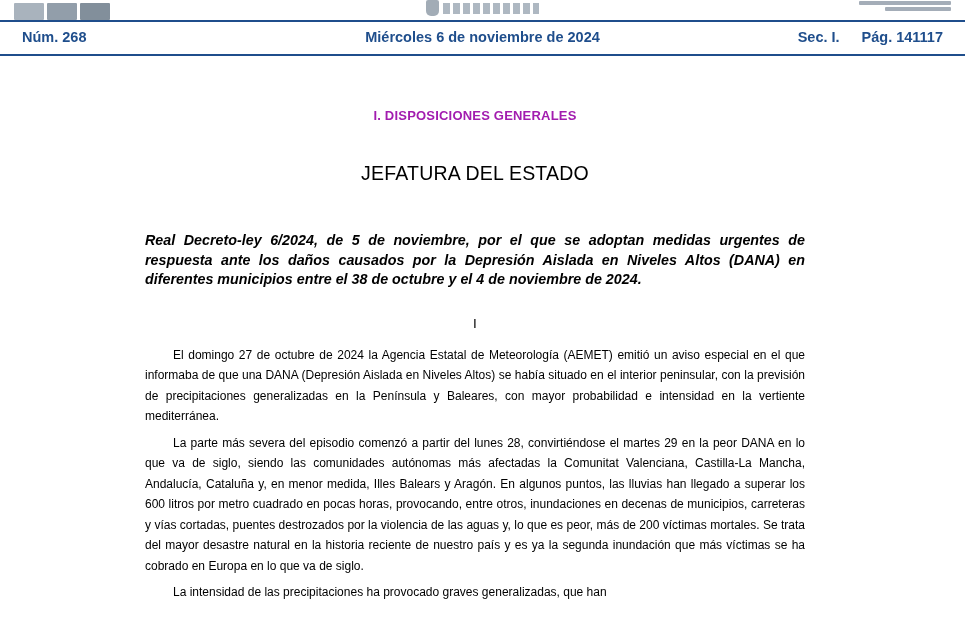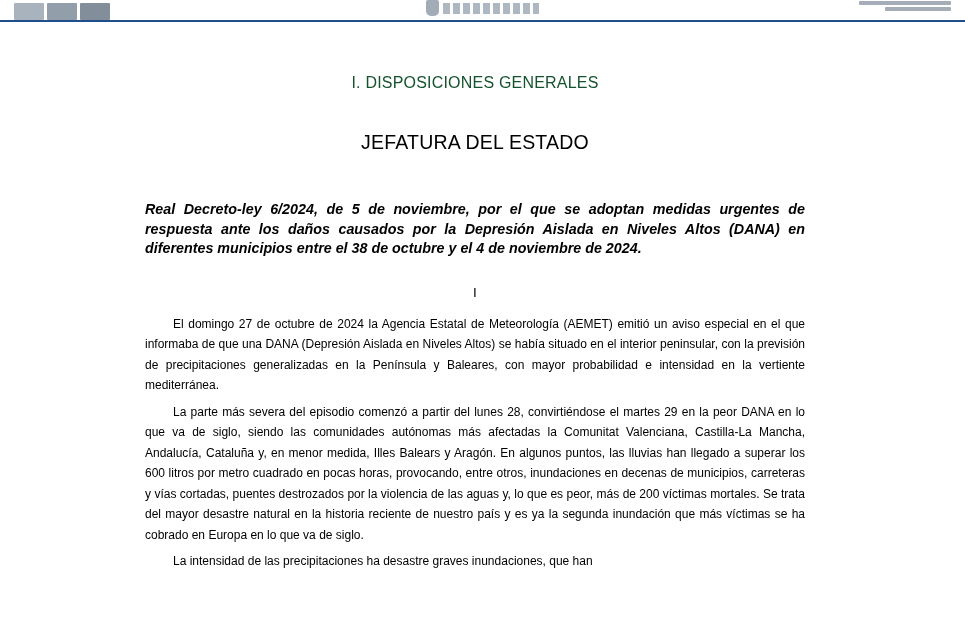--- a/index.html
+++ b/index.html
@@ -134,25 +134,25 @@
   }
 
   
   .content {
     padding: 0 160px 0 145px;
     position: relative;
   }
 
   h1.doc-title {
     text-align: center;
-    font-size: 16px;
-    font-weight: normal;
+    font-size: 13px;
+    font-weight: bold;
     letter-spacing: .2px;
     margin: 52px 0 0 0;
-    color: #14532d;
+    color: #a21caf;
   }
 
   h2.issuer {
     text-align: center;
     font-size: 21px;
     font-weight: normal;
     letter-spacing: .2px;
     margin: 38px 0 0 0;
     color: #000;
     transform: scaleX(0.93);
@@ -217,31 +217,39 @@
       <span class="wordmark"></span>
     </div>
     <div class="right-logo">
       <span class="line l1"></span>
       <span class="line l2"></span>
     </div>
   </div>
 
   <div class="header-rule"></div>
 
+  <div class="running-head">
+    <div class="rh-left">Núm. 268</div>
+    <div class="rh-center">Miércoles 6 de noviembre de 2024</div>
+    <div class="rh-right">
+      <span>Sec. I.</span>
+      <span>Pág. 141117</span>
+    </div>
+  </div>
 
   <div class="content">
 
     <h1 class="doc-title">I. DISPOSICIONES GENERALES</h1>
 
     <h2 class="issuer">JEFATURA DEL ESTADO</h2>
 
     <div class="entry">
       <div class="entry-text">Real Decreto-ley 6/2024, de 5 de noviembre, por el que se adoptan medidas urgentes de respuesta ante los daños causados por la Depresión Aislada en Niveles Altos (DANA) en diferentes municipios entre el 38 de octubre y el 4 de noviembre de 2024.</div>
     </div>
 
     <div class="section-mark">I</div>
 
     <p class="body-par">El domingo 27 de octubre de 2024 la Agencia Estatal de Meteorología (AEMET) emitió un aviso especial en el que informaba de que una DANA (Depresión Aislada en Niveles Altos) se había situado en el interior peninsular, con la previsión de precipitaciones generalizadas en la Península y Baleares, con mayor probabilidad e intensidad en la vertiente mediterránea.</p>
     <p class="body-par">La parte más severa del episodio comenzó a partir del lunes 28, convirtiéndose el martes 29 en la peor DANA en lo que va de siglo, siendo las comunidades autónomas más afectadas la Comunitat Valenciana, Castilla-La Mancha, Andalucía, Cataluña y, en menor medida, Illes Balears y Aragón. En algunos puntos, las lluvias han llegado a superar los 600 litros por metro cuadrado en pocas horas, provocando, entre otros, inundaciones en decenas de municipios, carreteras y vías cortadas, puentes destrozados por la violencia de las aguas y, lo que es peor, más de 200 víctimas mortales. Se trata del mayor desastre natural en la historia reciente de nuestro país y es ya la segunda inundación que más víctimas se ha cobrado en Europa en lo que va de siglo.</p>
-    <p class="body-par">La intensidad de las precipitaciones ha desastre graves inundaciones, que han</p>
+    <p class="body-par">La intensidad de las precipitaciones ha provocado graves generalizadas, que han</p>
 
   </div>
 </div>
 
 </body></html>

